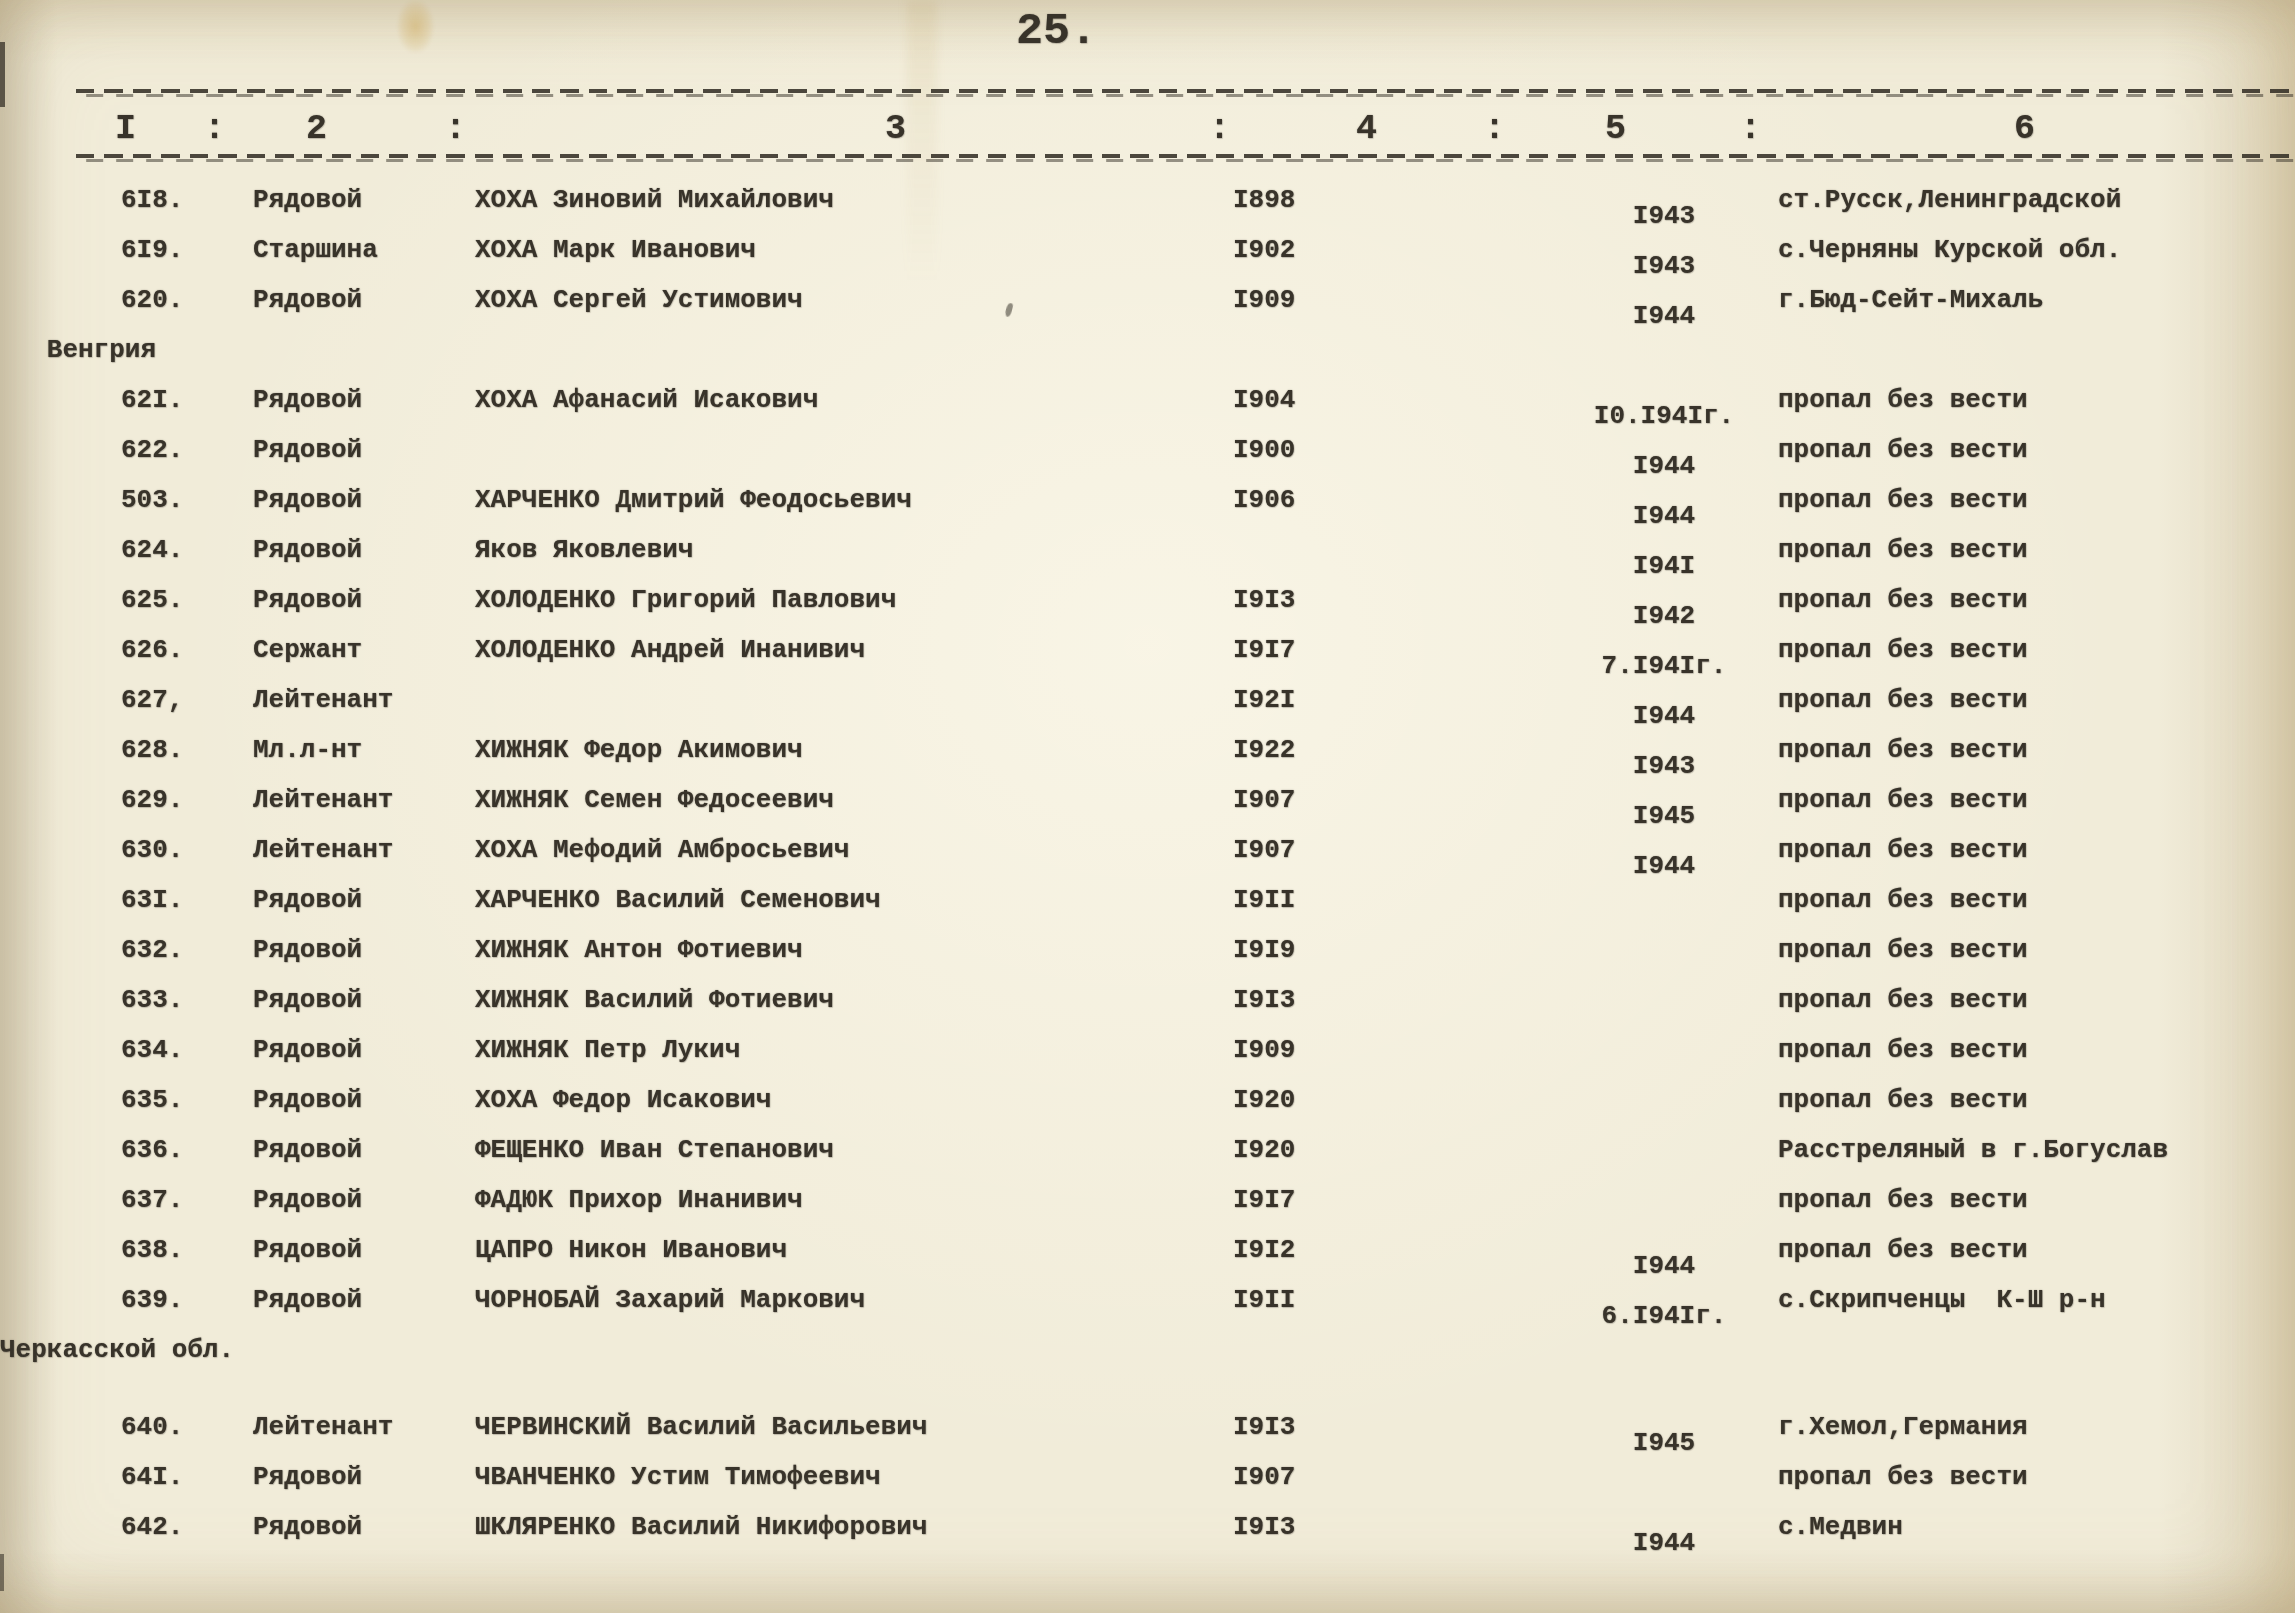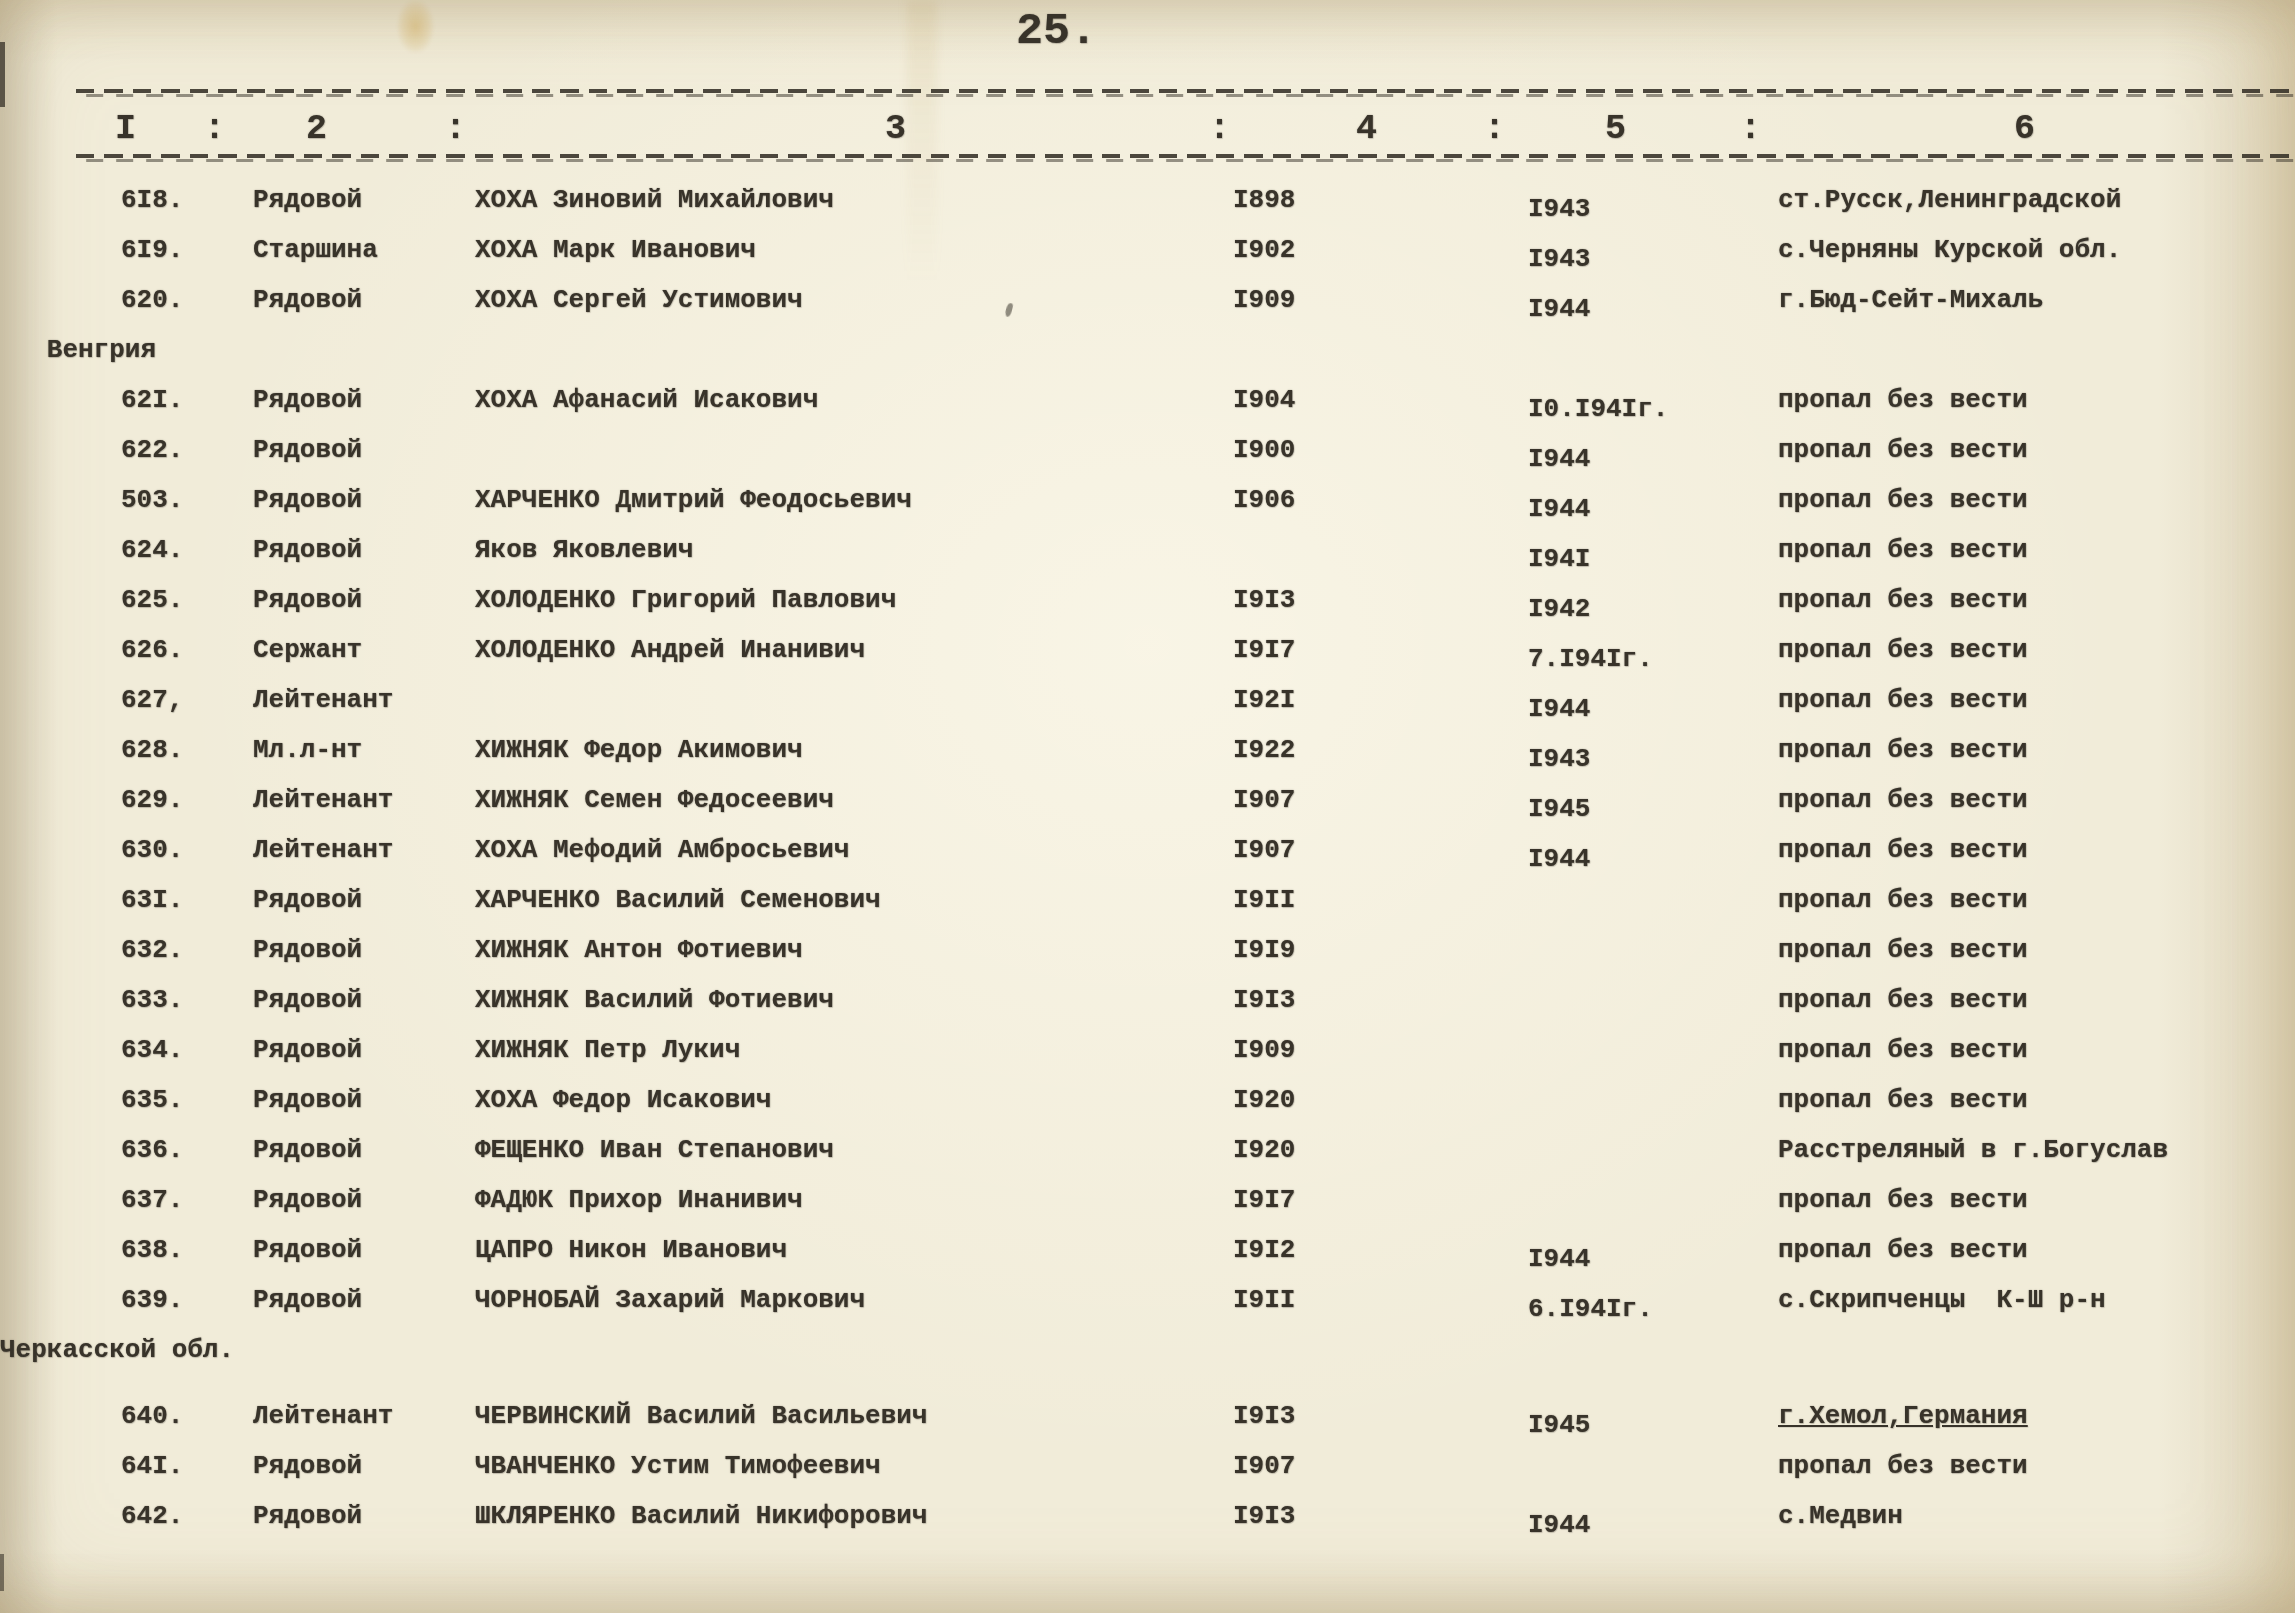--- a/index.html
+++ b/index.html
@@ -51,23 +51,23 @@
   .h-4{left:1356px;} .h-c4{left:1484px;}
   .h-5{left:1605px;} .h-c5{left:1740px;}
   .h-6{left:2014px;}
   .rows{position:absolute;top:175px;left:0;right:0;font-size:26px;line-height:50px;}
   .row{position:relative;}
   .row .cell{display:inline;}
   .c-num{position:absolute;left:121px;top:0;}
   .c-rank{position:absolute;left:253px;top:0;}
   .c-name{position:absolute;left:475px;top:0;}
   .c-born{position:absolute;left:1233px;top:0;}
-  .c-died{position:absolute;left:1528px;top:9px;width:272px;}
+  .c-died{position:absolute;left:1528px;top:16px;width:272px;text-align:center;}
   .c-place{display:block;margin-left:1778px;white-space:pre-wrap;}
-  .row-640{margin-top:16px;text-decoration:underline;}
+  .row-640{margin-top:27px;}
   
   .stain-top{
     position:absolute;left:397px;top:0;width:37px;height:53px;border-radius:50%;
     background:radial-gradient(ellipse at center, rgba(196,150,52,.38) 0%, rgba(196,150,52,.16) 50%, rgba(196,150,52,0) 75%);
     filter:blur(1.4px);
   }
   .speck-comma{
     position:absolute;left:1006px;top:303px;width:6.1px;height:13.6px;border-radius:60% 40% 60% 60%;
     background:rgba(60,55,45,.55);transform:rotate(14deg);filter:blur(0.7px);
   }

